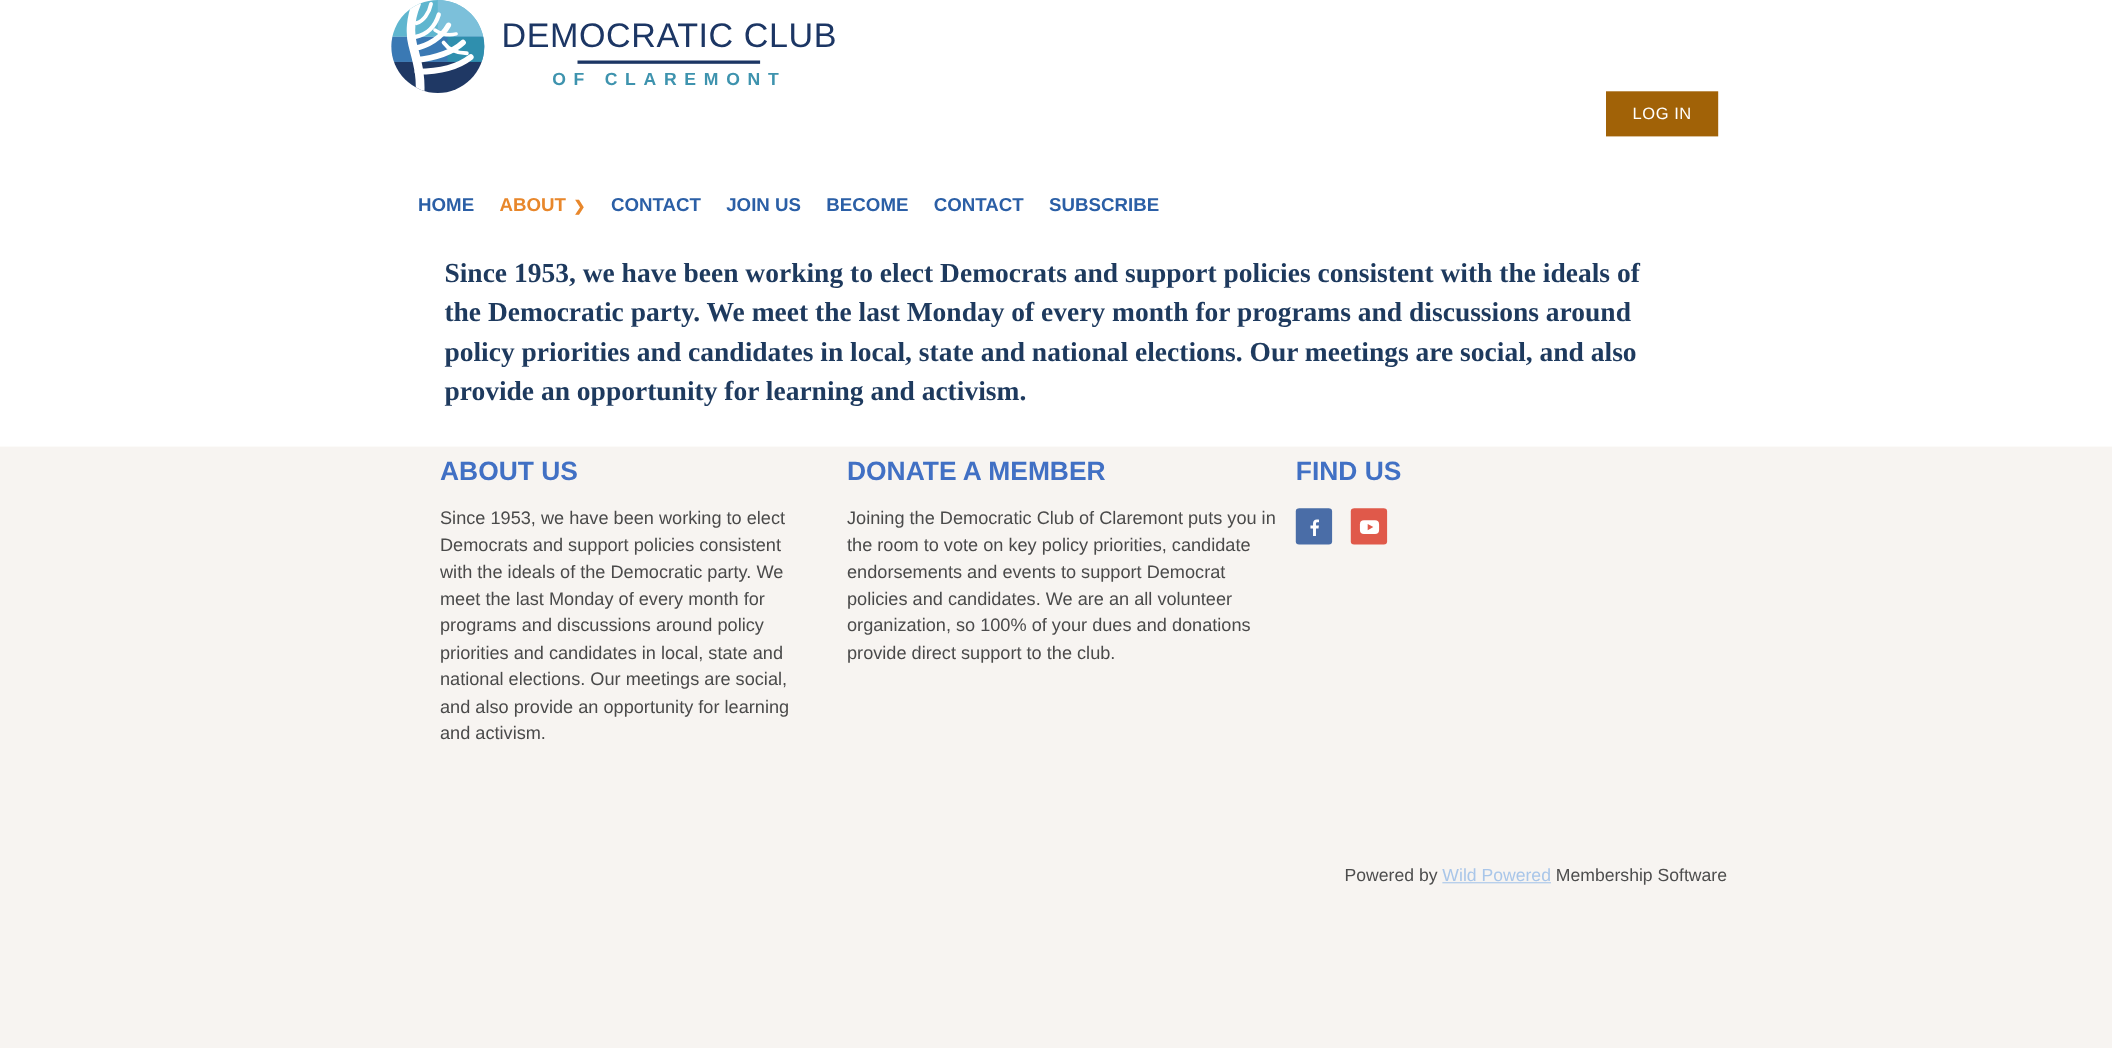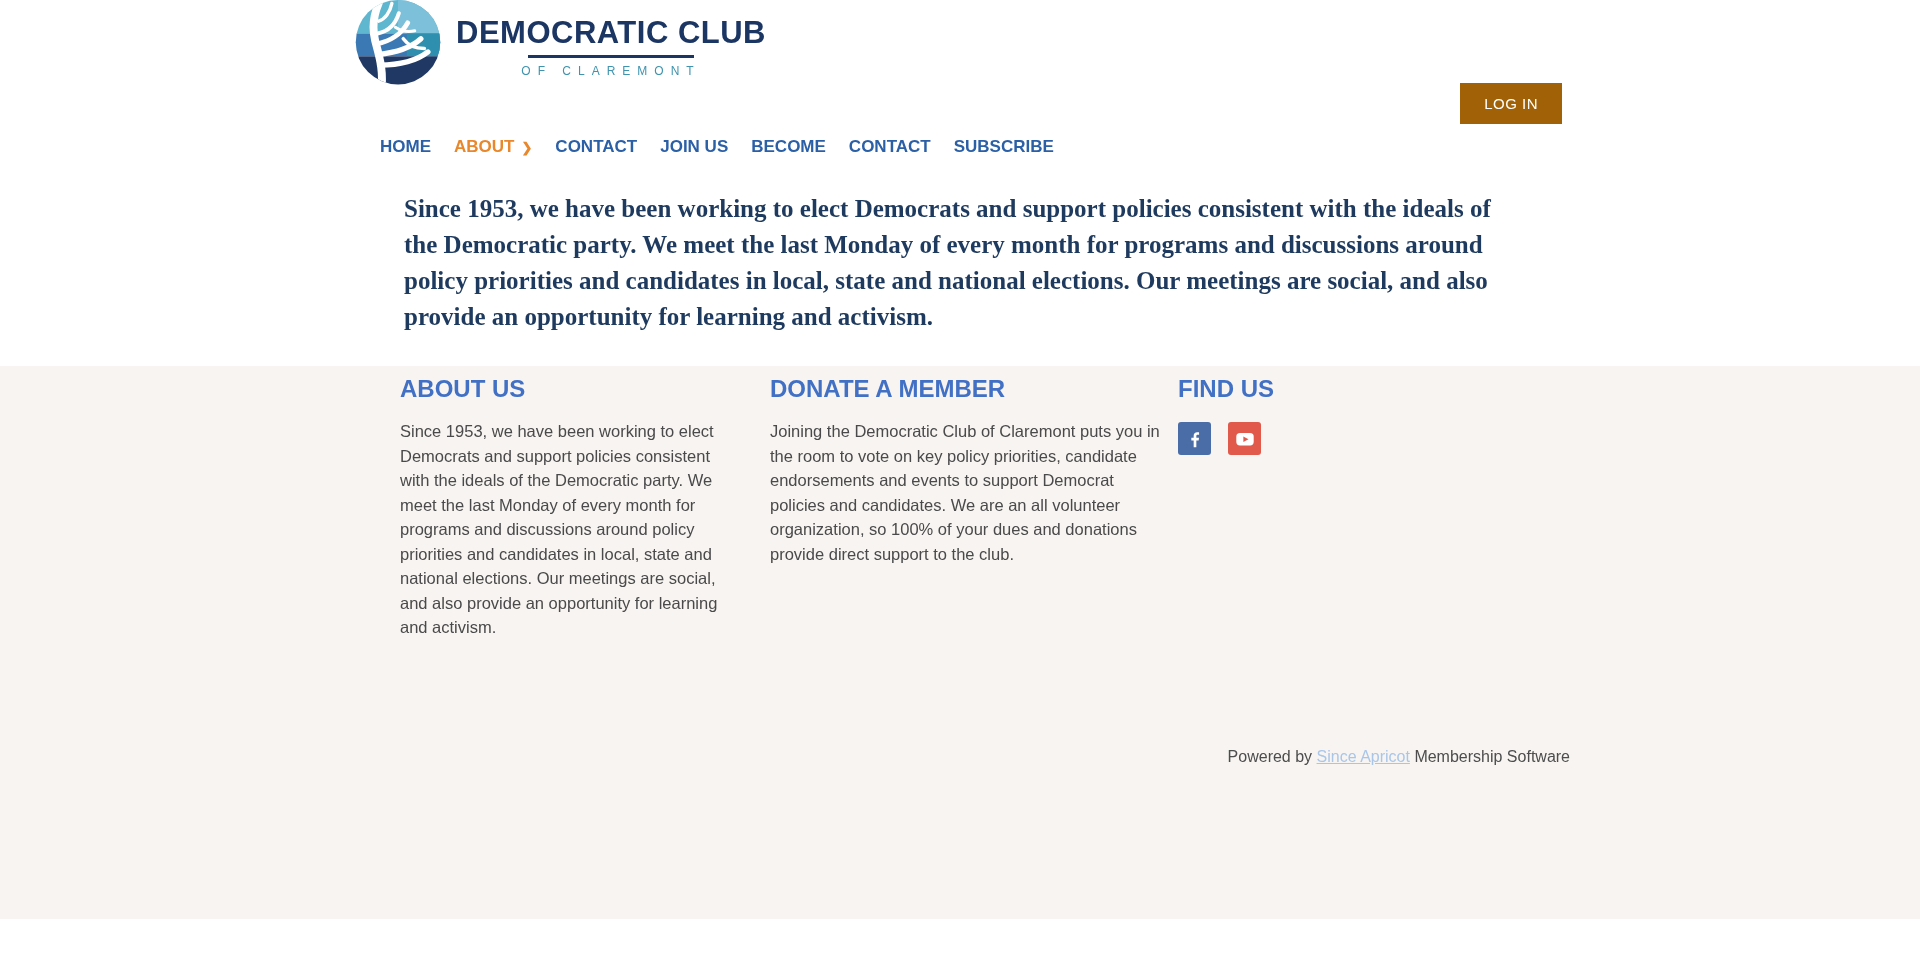--- a/index.html
+++ b/index.html
@@ -5,30 +5,30 @@
   * { margin:0; padding:0; box-sizing:border-box; }
   html,body { width:1920px; height:953px; background:#fff; overflow:hidden;
               font-family:"Liberation Sans", sans-serif; }
   .container { width:1220px; margin:0 auto; position:relative; }
 
   
   .header { height:133px; background:#fff; }
   .logo { position:absolute; left:4px; top:0; display:flex; align-items:flex-start; cursor:pointer; }
   .logo-icon { width:88px; height:88px; flex:0 0 auto; }
   .logo-text { margin-left:14px; padding-top:16px; text-align:center; }
-  .logo-title { font-size:31px; font-weight:bold; color:#1C3664; letter-spacing:.5px; line-height:1.1; white-space:nowrap; }
+  .logo-title { font-size:31px; font-weight:normal; color:#1C3664; letter-spacing:.5px; line-height:1.1; white-space:nowrap; }
   .logo-rule { width:166px; height:3px; background:#1C3664; margin:5px auto 6px auto; }
-  .logo-sub { font-size:12px; font-weight:normal; color:#3E93AE; letter-spacing:7px; white-space:nowrap; }
+  .logo-sub { font-size:16px; font-weight:bold; color:#3E93AE; letter-spacing:7px; white-space:nowrap; }
   .login-btn { position:absolute; top:83px; right:8px; background:#a16207; color:#fff;
                border:none; font-size:15px; letter-spacing:.5px; padding:12px 24px;
                font-family:"Liberation Sans", sans-serif; cursor:pointer; }
 
   
   .nav { padding:4px 0 10px 30px; display:flex; align-items:center; gap:23px; }
-  .nav a { text-decoration:none; font-size:17px; font-weight:bold; color:#2B5FA6; white-space:nowrap; }
+  .nav a { text-decoration:none; font-size:17px; font-weight:bold; color:#2B5FA6; white-space:nowrap;margin-top:40px; }
   .nav a.active { color:#E8872B; }
   .nav .chev { font-size:13px; margin-left:7px; color:#E8872B; font-weight:bold; }
 
   
   .main { padding:24px 0 0 54px; }
   .intro { width:1095px; font-family:"Liberation Serif", serif; font-weight:bold;
            font-size:25px; line-height:36px; color:#1E3A5E; }
 
   
   .footer { background:#F7F4F1; height:553px; margin-top:31px; }
@@ -124,15 +124,15 @@
           </a>
           <a href="#" class="social yt">
             <svg width="22" height="22" viewBox="0 0 24 24">
               <rect x="2.5" y="5.5" width="19" height="13.5" rx="4" fill="#fff"></rect>
               <path d="M10.2 9.2l5.6 3-5.6 3z" fill="#E0594A"></path>
             </svg>
           </a>
         </div>
       </div>
     </div>
-    <div class="powered"><span>Powered by </span><a href="#">Since Apricot</a><span> Membership Software</span></div>
+    <div class="powered"><span>Powered by </span><a href="#">Wild Powered</a><span> Membership Software</span></div>
   </div>
 </div>
 
 </body></html>

